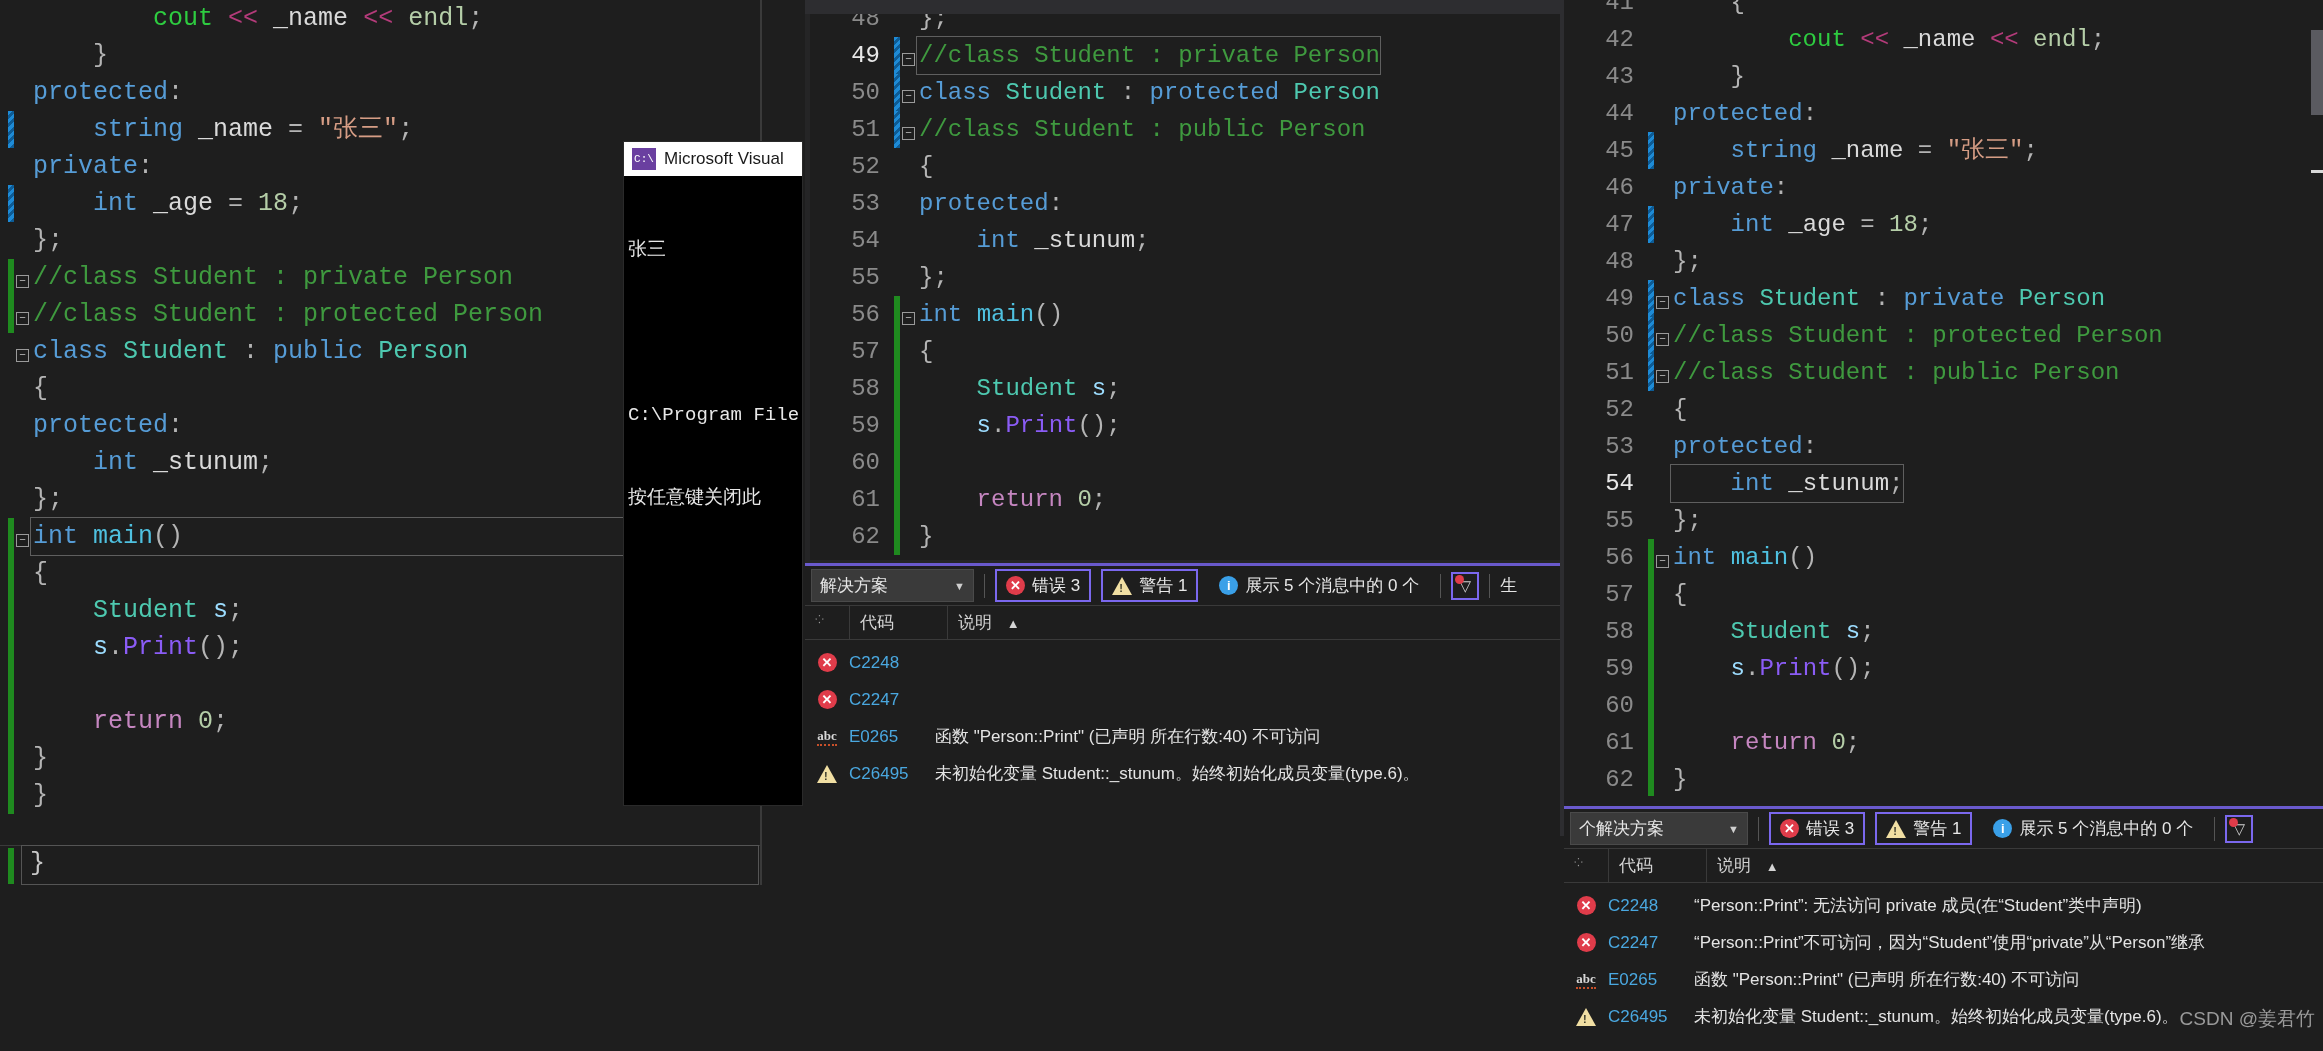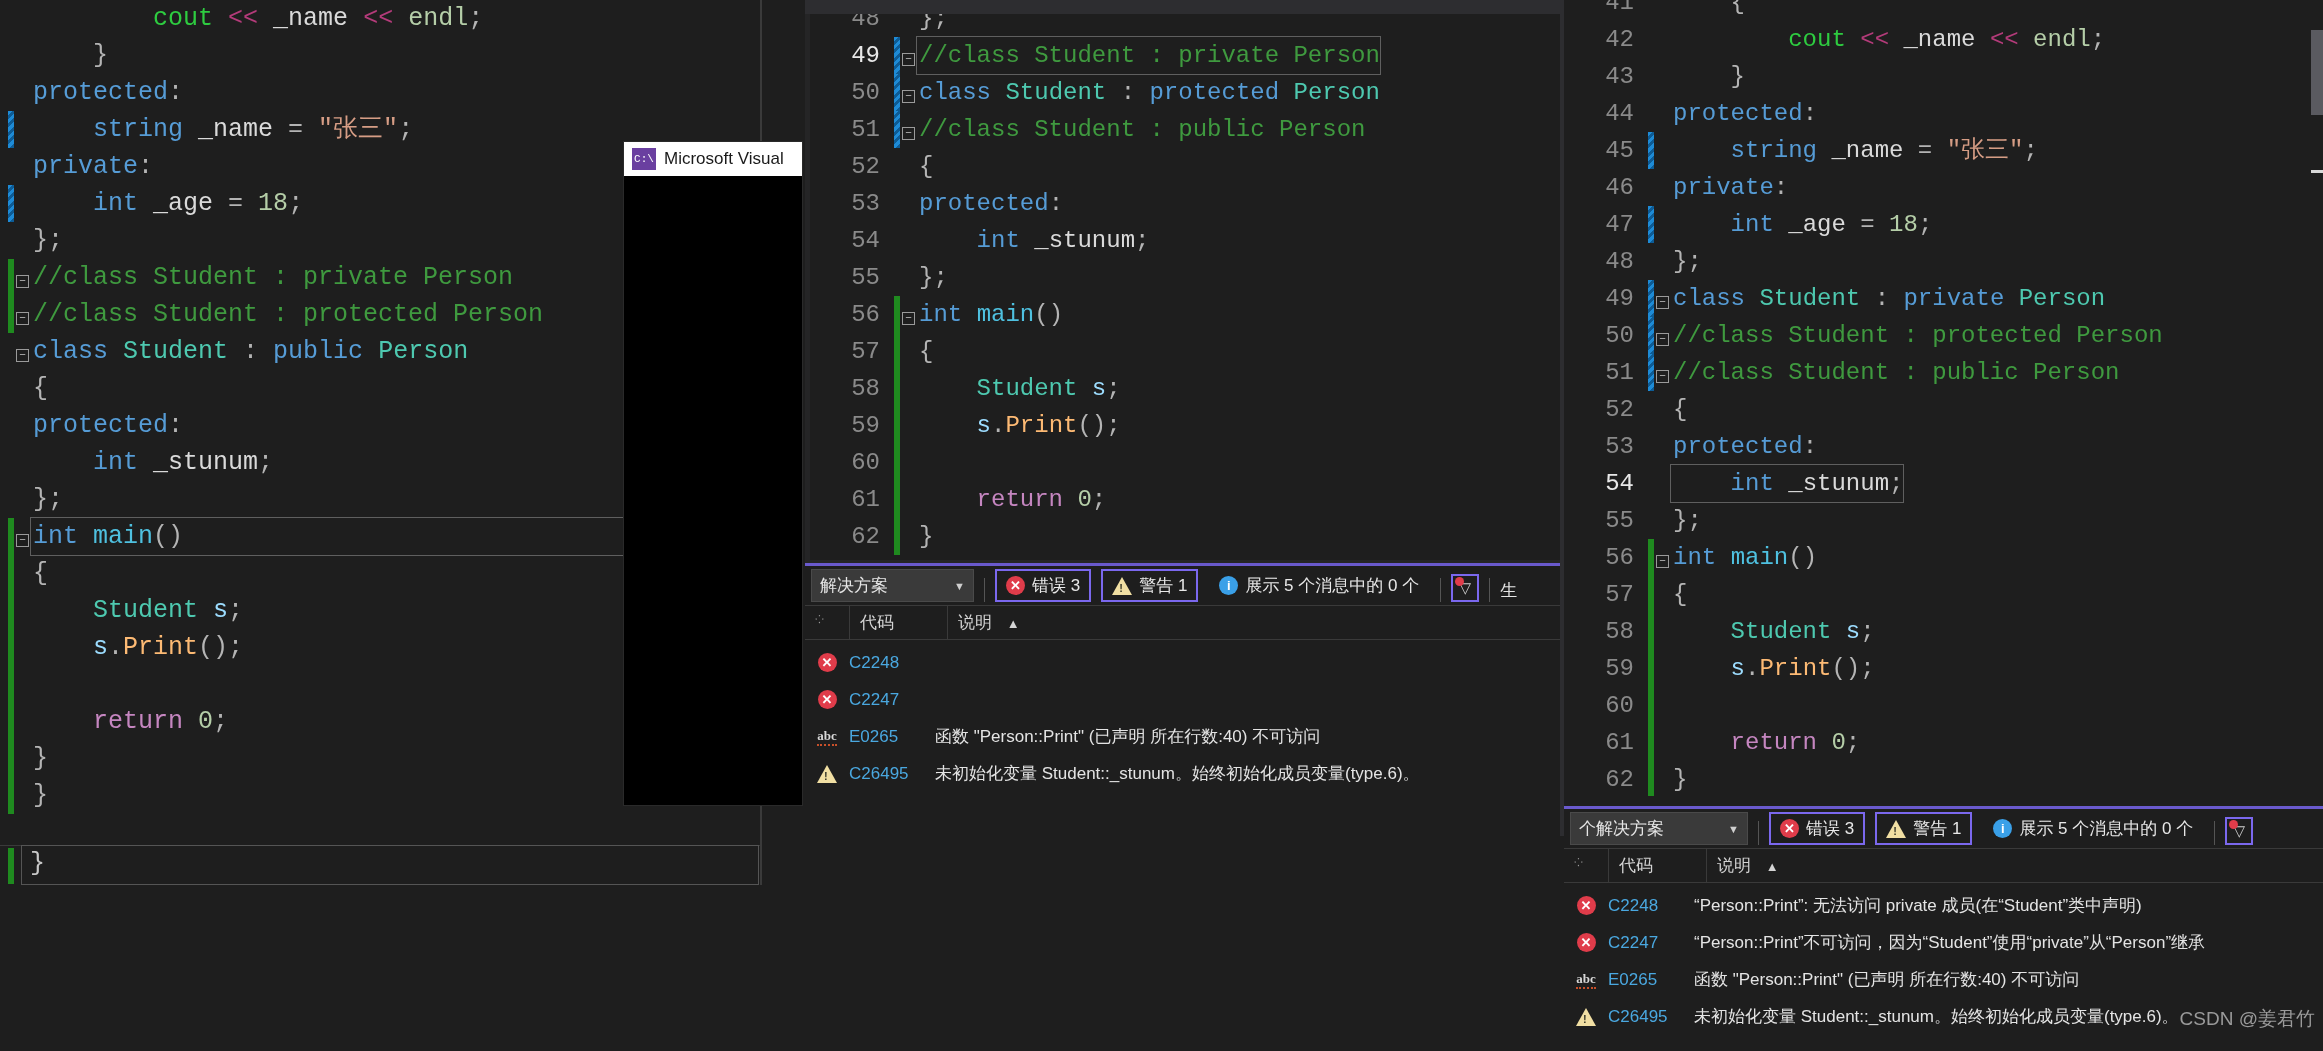--- a/index.html
+++ b/index.html
@@ -13,21 +13,21 @@
 
   
   .editor { position: absolute; background: #1e1e1e; overflow: hidden; }
   .code-area { font-family: "Liberation Mono", monospace; white-space: pre; }
   .ln-col { color: #8a8a8a; text-align: right; font-family: "Liberation Mono", monospace; }
   .row { display: flex; align-items: flex-start; }
 
   .kw     { color: #569cd6; }  
   .type   { color: #4ec9b0; }  
   .fn     { color: #4fc1e0; }  
-  .fn2    { color: #fdba74; }  
+  .fn2    { color: #8b5cf6; }  
   .ident  { color: #dadada; }  
   .cmt    { color: #3f9a3f; }  
   .str    { color: #d69d85; }  
   .num    { color: #b5cea8; }  
   .op     { color: #b4b4b4; }  
   .shift  { color: #b43b7a; }  
   .cout   { color: #2ecc40; }  
   .ret    { color: #c586c0; }  
   .varb   { color: #9cdcfe; }  
 
@@ -40,21 +40,21 @@
               color:#c0c0c0; font-size:11px; line-height:11px; text-align:center;
               box-sizing:border-box; }
 
   
   .errpanel { position:absolute; background:#1e1e1e; border-top:3px solid #6a5acd; }
   .errpanel-title { color:#cccccc; font-size:17px; padding:6px 8px 4px 8px;
                     display:flex; align-items:center; gap:10px; }
   .grip { flex:1; height:8px;
           background-image: radial-gradient(circle, #555 1px, transparent 1.2px);
           background-size: 4px 4px; }
-  .errtoolbar { display:flex; align-items:flex-end; gap:10px; padding:3px 6px;
+  .errtoolbar { display:flex; align-items:center; gap:10px; padding:3px 6px;
                 color:#d4d4d4; font-size:17px; }
   .combo { background:#3a3a3a; color:#e6e6e6; border:1px solid #4a4a4a;
            padding:4px 8px; display:flex; align-items:center; justify-content:space-between;
            font-size:17px; }
   .combo .caret { margin-left:14px; color:#cfcfcf; font-size:11px; }
   .sep { width:1px; height:24px; background:#555; }
   .pill { display:flex; align-items:center; gap:7px; padding:3px 9px;
           border:2px solid #7b68ee; color:#e8e8e8; font-size:17px; white-space:nowrap; }
   .pill.plain { border:2px solid transparent; }
   .ico-err { width:19px;height:19px;border-radius:50%;background:#e03c4a;color:#fff;
@@ -112,20 +112,26 @@
      <div class="code-area" style="position:absolute;left:30px;top:3px;color:#c8c8c8;font-size:25px;">}</div>
   </div>
   <div style="position:absolute;left:760px;top:0;width:2px;height:885px;background:#3a3a3a;"></div>
   <div style="position:absolute;left:0;top:885px;width:762px;height:166px;background:#1e1e1e;"></div>
 
   <div class="console" style="left:624px;top:142px;width:178px;height:663px;">
     <div class="console-title">
       <span class="console-ico">C:\</span>
       <span>Microsoft Visual</span>
     </div>
+    <div class="console-body">
+      <div>张三</div>
+      <div>&nbsp;</div>
+      <div>C:\Program File</div>
+      <div>按任意键关闭此</div>
+    </div>
   </div>
 
   <div style="position:absolute;left:805px;top:0px;width:757px;height:800px;background:#252526;">
     <div style="position:absolute;left:0;top:0;width:757px;height:14px;background:#2d2d30;"></div>
     <div class="editor" style="left:5px;top:14px;width:752px;height:546px;background:#1e1e1e;">
       <div id="mid-code" class="code-area" style="position:absolute;left:0;top:-14px;font-size:24px;line-height:37px;"><div class="row" style="height:37px;"><span class="ln-col" style="display:inline-block;width:70px;padding-right:14px;">48</span><span class="chg-none" style="display:inline-block;height:37px;"></span><span style="display:inline-block;width:17px;text-align:center;"><span style="display:inline-block;width:13px;"></span></span><span style="display:inline-block;color:#c8c8c8;padding-left:2px;"><span class="op">}</span><span class="op">;</span></span></div><div class="row" style="height:37px;"><span class="ln-col" style="display:inline-block;width:70px;padding-right:14px;color:#e8e8e8;">49</span><span class="chg-blue" style="display:inline-block;height:37px;"></span><span style="display:inline-block;width:17px;text-align:center;"><span class="fold-box">−</span></span><span style="display:inline-block;outline:1px solid #5f5f5f;color:#c8c8c8;padding-left:2px;"><span class="cmt">//class Student : private Person</span></span></div><div class="row" style="height:37px;"><span class="ln-col" style="display:inline-block;width:70px;padding-right:14px;">50</span><span class="chg-blue" style="display:inline-block;height:37px;"></span><span style="display:inline-block;width:17px;text-align:center;"><span class="fold-box">−</span></span><span style="display:inline-block;color:#c8c8c8;padding-left:2px;"><span class="kw">class</span> <span class="type">Student</span> <span class="op">:</span> <span class="kw">protected</span> <span class="type">Person</span></span></div><div class="row" style="height:37px;"><span class="ln-col" style="display:inline-block;width:70px;padding-right:14px;">51</span><span class="chg-blue" style="display:inline-block;height:37px;"></span><span style="display:inline-block;width:17px;text-align:center;"><span class="fold-box">−</span></span><span style="display:inline-block;color:#c8c8c8;padding-left:2px;"><span class="cmt">//class Student : public Person</span></span></div><div class="row" style="height:37px;"><span class="ln-col" style="display:inline-block;width:70px;padding-right:14px;">52</span><span class="chg-none" style="display:inline-block;height:37px;"></span><span style="display:inline-block;width:17px;text-align:center;"><span style="display:inline-block;width:13px;"></span></span><span style="display:inline-block;color:#c8c8c8;padding-left:2px;"><span class="op">{</span></span></div><div class="row" style="height:37px;"><span class="ln-col" style="display:inline-block;width:70px;padding-right:14px;">53</span><span class="chg-none" style="display:inline-block;height:37px;"></span><span style="display:inline-block;width:17px;text-align:center;"><span style="display:inline-block;width:13px;"></span></span><span style="display:inline-block;color:#c8c8c8;padding-left:2px;"><span class="kw">protected</span><span class="op">:</span></span></div><div class="row" style="height:37px;"><span class="ln-col" style="display:inline-block;width:70px;padding-right:14px;">54</span><span class="chg-none" style="display:inline-block;height:37px;"></span><span style="display:inline-block;width:17px;text-align:center;"><span style="display:inline-block;width:13px;"></span></span><span style="display:inline-block;color:#c8c8c8;padding-left:2px;">    <span class="kw">int</span> <span class="ident">_stunum</span><span class="op">;</span></span></div><div class="row" style="height:37px;"><span class="ln-col" style="display:inline-block;width:70px;padding-right:14px;">55</span><span class="chg-none" style="display:inline-block;height:37px;"></span><span style="display:inline-block;width:17px;text-align:center;"><span style="display:inline-block;width:13px;"></span></span><span style="display:inline-block;color:#c8c8c8;padding-left:2px;"><span class="op">}</span><span class="op">;</span></span></div><div class="row" style="height:37px;"><span class="ln-col" style="display:inline-block;width:70px;padding-right:14px;">56</span><span class="chg-green" style="display:inline-block;height:37px;"></span><span style="display:inline-block;width:17px;text-align:center;"><span class="fold-box">−</span></span><span style="display:inline-block;color:#c8c8c8;padding-left:2px;"><span class="kw">int</span> <span class="fn">main</span><span class="op">(</span><span class="op">)</span></span></div><div class="row" style="height:37px;"><span class="ln-col" style="display:inline-block;width:70px;padding-right:14px;">57</span><span class="chg-green" style="display:inline-block;height:37px;"></span><span style="display:inline-block;width:17px;text-align:center;"><span style="display:inline-block;width:13px;"></span></span><span style="display:inline-block;color:#c8c8c8;padding-left:2px;"><span class="op">{</span></span></div><div class="row" style="height:37px;"><span class="ln-col" style="display:inline-block;width:70px;padding-right:14px;">58</span><span class="chg-green" style="display:inline-block;height:37px;"></span><span style="display:inline-block;width:17px;text-align:center;"><span style="display:inline-block;width:13px;"></span></span><span style="display:inline-block;color:#c8c8c8;padding-left:2px;">    <span class="type">Student</span> <span class="varb">s</span><span class="op">;</span></span></div><div class="row" style="height:37px;"><span class="ln-col" style="display:inline-block;width:70px;padding-right:14px;">59</span><span class="chg-green" style="display:inline-block;height:37px;"></span><span style="display:inline-block;width:17px;text-align:center;"><span style="display:inline-block;width:13px;"></span></span><span style="display:inline-block;color:#c8c8c8;padding-left:2px;">    <span class="varb">s</span><span class="op">.</span><span class="fn2">Print</span><span class="op">(</span><span class="op">)</span><span class="op">;</span></span></div><div class="row" style="height:37px;"><span class="ln-col" style="display:inline-block;width:70px;padding-right:14px;">60</span><span class="chg-green" style="display:inline-block;height:37px;"></span><span style="display:inline-block;width:17px;text-align:center;"><span style="display:inline-block;width:13px;"></span></span><span style="display:inline-block;color:#c8c8c8;padding-left:2px;">&nbsp;</span></div><div class="row" style="height:37px;"><span class="ln-col" style="display:inline-block;width:70px;padding-right:14px;">61</span><span class="chg-green" style="display:inline-block;height:37px;"></span><span style="display:inline-block;width:17px;text-align:center;"><span style="display:inline-block;width:13px;"></span></span><span style="display:inline-block;color:#c8c8c8;padding-left:2px;">    <span class="ret">return</span> <span class="num">0</span><span class="op">;</span></span></div><div class="row" style="height:37px;"><span class="ln-col" style="display:inline-block;width:70px;padding-right:14px;">62</span><span class="chg-green" style="display:inline-block;height:37px;"></span><span style="display:inline-block;width:17px;text-align:center;"><span style="display:inline-block;width:13px;"></span></span><span style="display:inline-block;color:#c8c8c8;padding-left:2px;"><span class="op">}</span></span></div></div>
     </div>
   </div>
 
   <div class="errpanel" style="left:805px;top:563px;width:757px;height:275px;">

